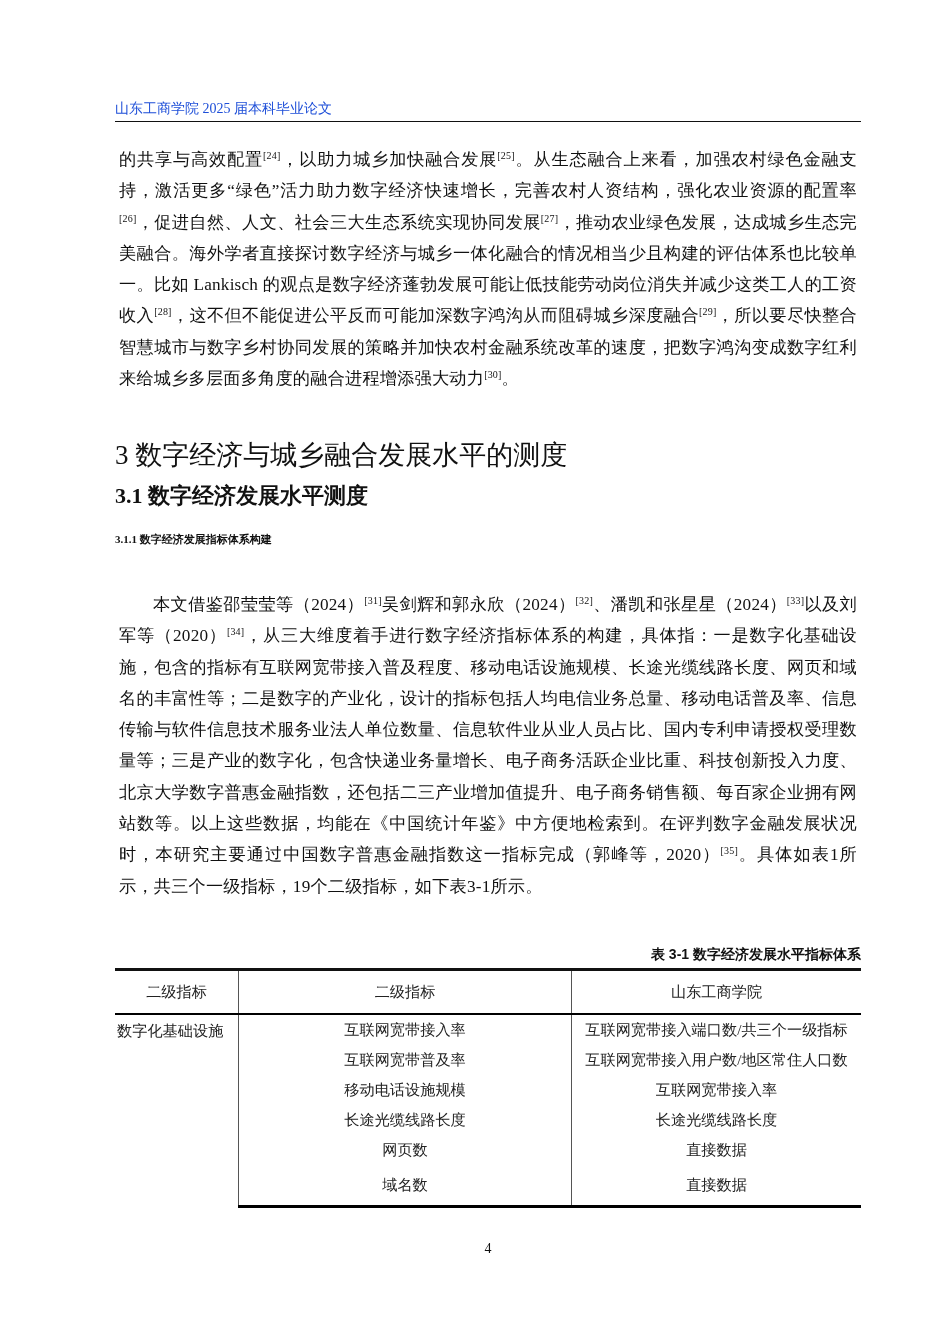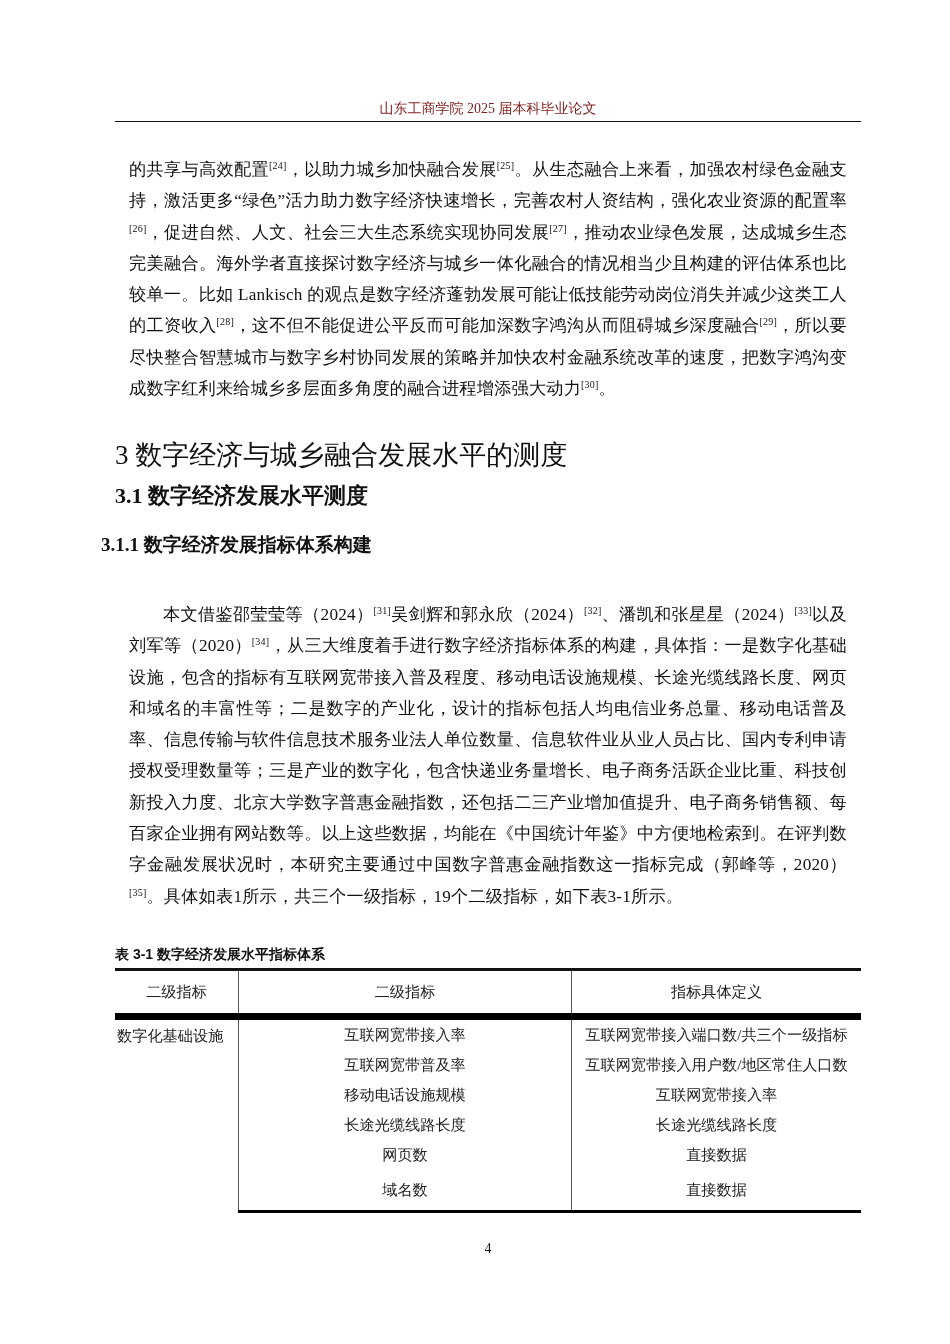--- a/index.html
+++ b/index.html
@@ -1,37 +1,37 @@
 <!DOCTYPE html>
 <html><head>
 <meta charset="utf-8">
 <style>
   html, body { margin:0; padding:0; background:#ffffff; }
   body { width:950px; height:1344px; position:relative; overflow:hidden;
          font-family:"Liberation Serif","DejaVu Serif",serif; color:#111; }
-  .header { position:absolute; left:115px; top:100px; width:746px; text-align:center;
-            font-size:14px; color:#7f1d1d; }
+  .header { position:absolute; left:115px; top:100px; width:746px; text-align:left;
+            font-size:14px; color:#1d4ed8; }
   .header-rule { position:absolute; left:115px; top:121px; width:746px; height:0;
                  border-top:1.6px solid #111; }
   .body-text { position:absolute; left:115px; width:746px; font-size:17.2px;
                line-height:31.3px; text-align:justify; letter-spacing:0.2px; }
-  .body-text p { margin:14px;font-family:Liberation Serif, serif; }
+  .body-text p { margin:4px;font-family:Liberation Serif, serif; }
   sup { font-size:10px; vertical-align:6px; line-height:0; }
   .p1 { top:140px; }
   .h1 { position:absolute; left:115px; top:437px; font-size:27px; }
   .h2 { position:absolute; left:115px; top:481px; font-size:22px; font-weight:bold; }
-  .h3 { position:absolute; left:101px; top:532px; font-size:19px; font-weight:bold; }
+  .h3 { position:absolute; left:115px; top:532px; font-size:11px; font-weight:bold; }
   .p2 { top:585px; }
   .p2 p { text-indent:34px; }
-  .caption { position:absolute; left:115px; width:746px; top:946px; text-align:left;
+  .caption { position:absolute; left:115px; width:746px; top:946px; text-align:right;
              font-family:"Liberation Sans","DejaVu Sans",sans-serif; font-weight:bold; font-size:14px; }
   table.ind { position:absolute; left:115px; top:968px; width:746px; border-collapse:collapse;
               font-size:15.2px; color:#222; }
   table.ind th { font-weight:normal; height:40px; border-top:3px solid #111;
-                 border-bottom:7px solid #000000;text-align:center; }
+                 border-bottom:2px solid #000000;text-align:center; }
   table.ind td { text-align:center; height:30px; padding:0; vertical-align:middle;margin-left:40px; }
   table.ind tr.last td { height:40px; border-bottom:3px solid #000000; }
   .c1 { width:121px; border-right:1px solid #555; }
   .c2 { width:330px; border-right:1px solid #555; }
   td.c1 { vertical-align:top !important; text-align:left !important; padding-top:6px !important; padding-left:2px !important; }
   .pagenum { position:absolute; left:115px; width:746px; top:1241px; text-align:center; font-size:14px; }
 </style>
 </head>
 <body>
 
@@ -50,21 +50,21 @@
   <p id="para2">本文借鉴邵莹莹等（2024）<sup>[31]</sup>吴剑辉和郭永欣（2024）<sup>[32]</sup>、潘凯和张星星（2024）<sup>[33]</sup>以及刘军等（2020）<sup>[34]</sup>，从三大维度着手进行数字经济指标体系的构建，具体指：一是数字化基础设施，包含的指标有互联网宽带接入普及程度、移动电话设施规模、长途光缆线路长度、网页和域名的丰富性等；二是数字的产业化，设计的指标包括人均电信业务总量、移动电话普及率、信息传输与软件信息技术服务业法人单位数量、信息软件业从业人员占比、国内专利申请授权受理数量等；三是产业的数字化，包含快递业务量增长、电子商务活跃企业比重、科技创新投入力度、北京大学数字普惠金融指数，还包括二三产业增加值提升、电子商务销售额、每百家企业拥有网站数等。以上这些数据，均能在《中国统计年鉴》中方便地检索到。在评判数字金融发展状况时，本研究主要通过中国数字普惠金融指数这一指标完成（郭峰等，2020）<sup>[35]</sup>。具体如表1所示，共三个一级指标，19个二级指标，如下表3-1所示。</p>
 </div>
 
 <div class="caption">表 3-1   数字经济发展水平指标体系</div>
 
 <table class="ind">
   <thead>
     <tr>
       <th class="c1">二级指标</th>
       <th class="c2">二级指标</th>
-      <th>指标具体定义</th>
+      <th>山东工商学院</th>
     </tr>
   </thead>
   <tbody id="tbody">
       <tr>
         <td class="c1" rowspan="6">数字化基础设施</td>
         <td class="c2">互联网宽带接入率</td>
         <td>互联网宽带接入端口数/共三个一级指标</td>
       </tr>
       <tr>
         <td class="c2">互联网宽带普及率</td>

